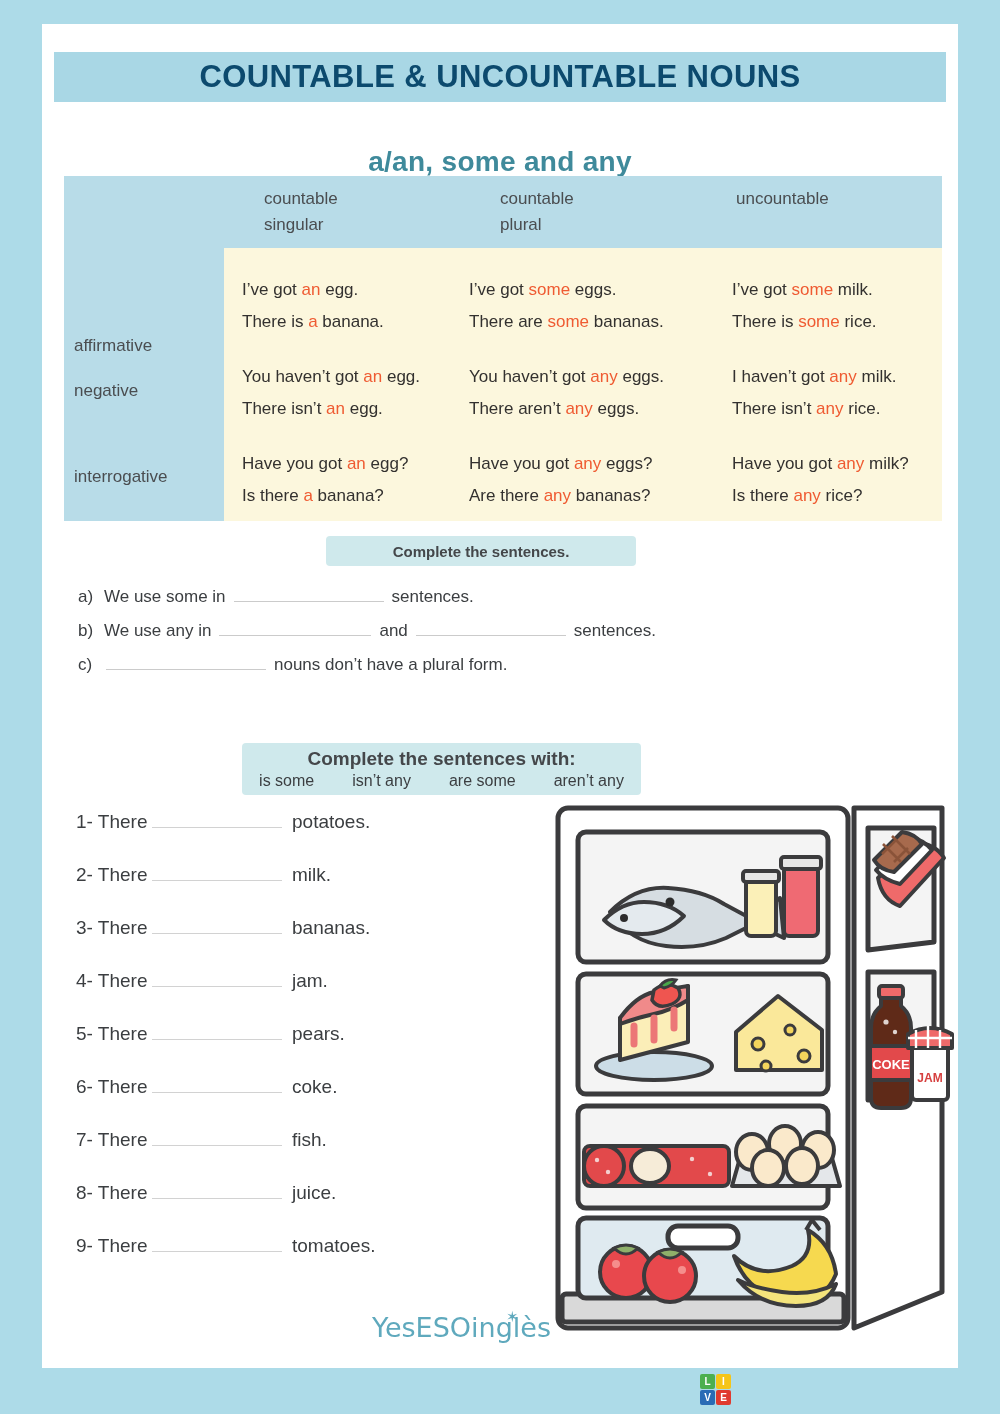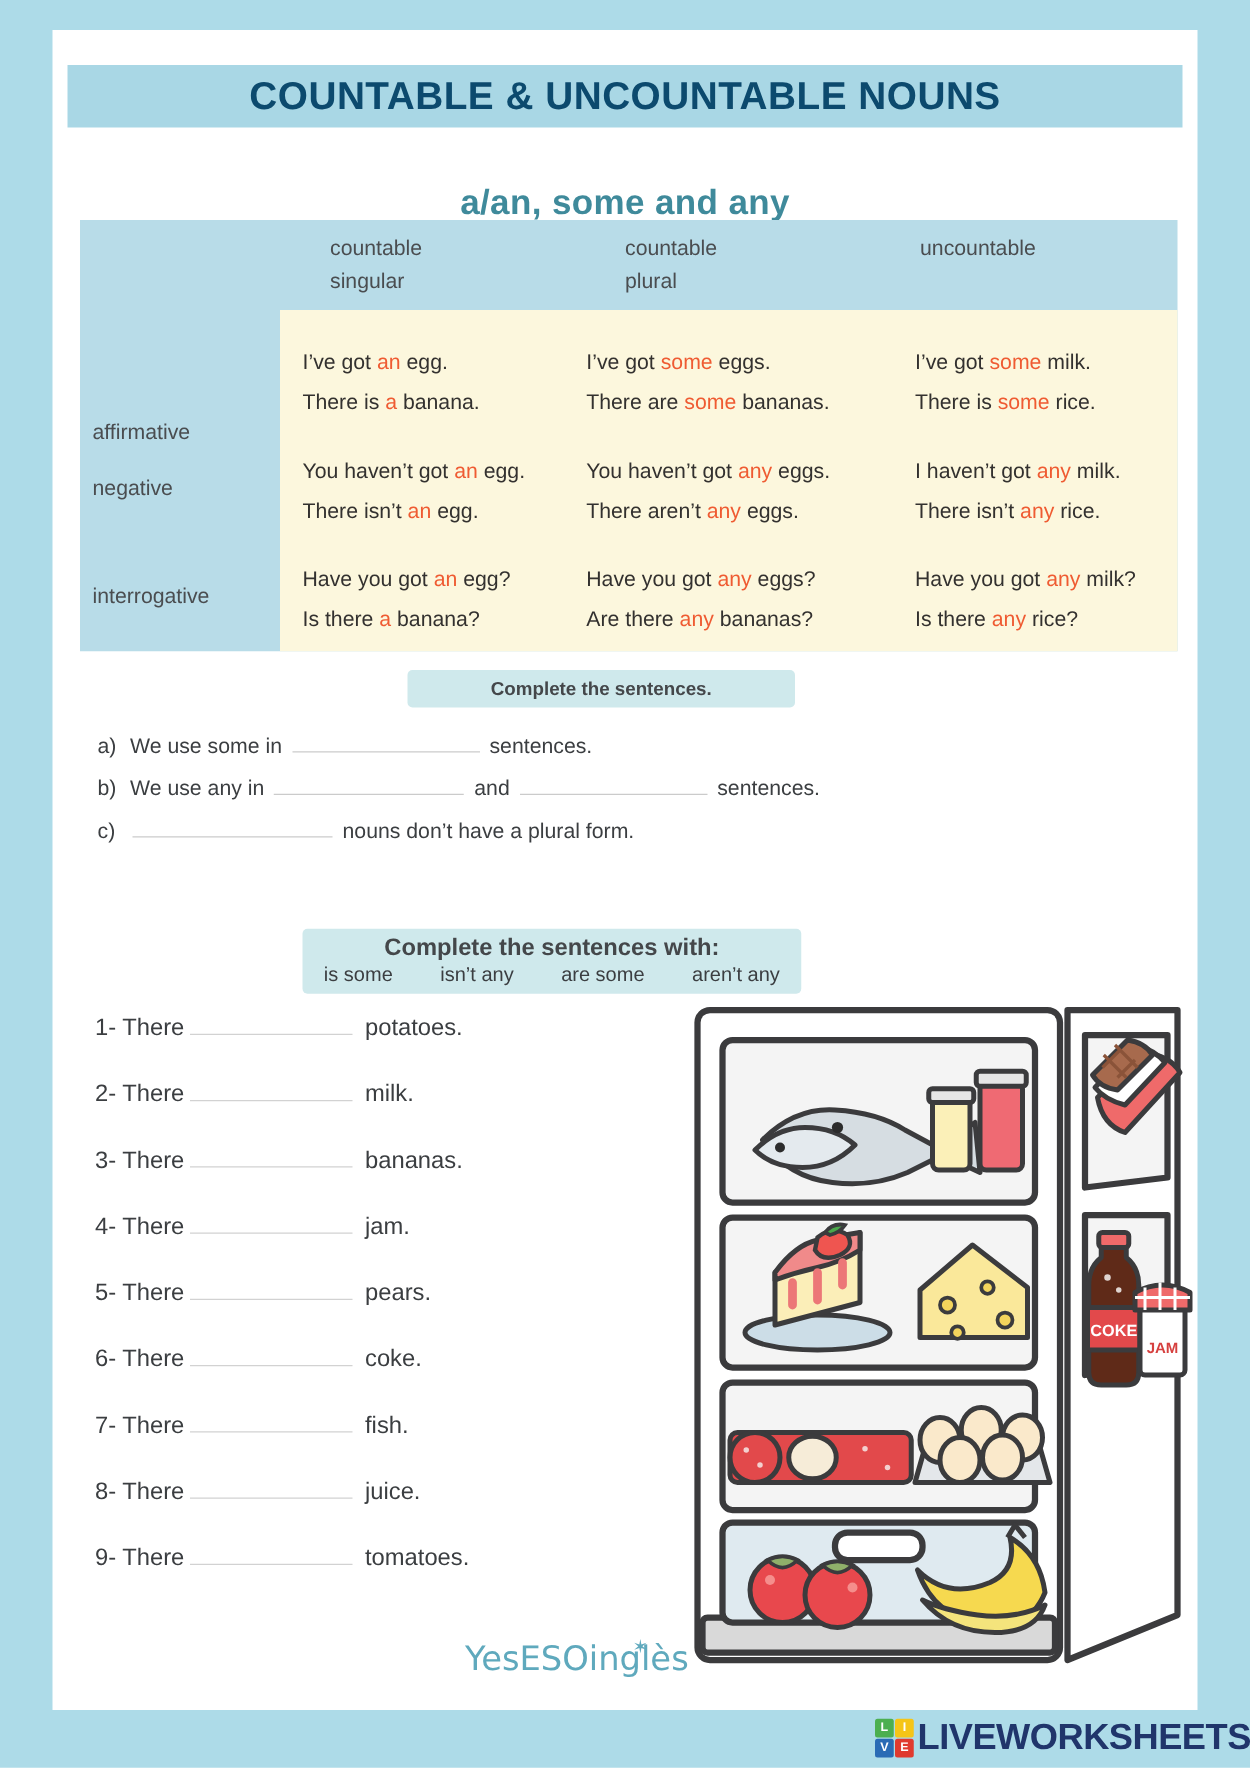--- a/index.html
+++ b/index.html
@@ -445,14 +445,13 @@
   <span class="star">✶</span>
 </div>
 
 <div class="lws">
   <div class="lws-grid">
     <span class="q1">L</span>
     <span class="q2">I</span>
     <span class="q3">V</span>
     <span class="q4">E</span>
   </div>
-  <div class="lws-text">LIVEWORKSHEETS</div>
 </div>
 
 </body></html>

